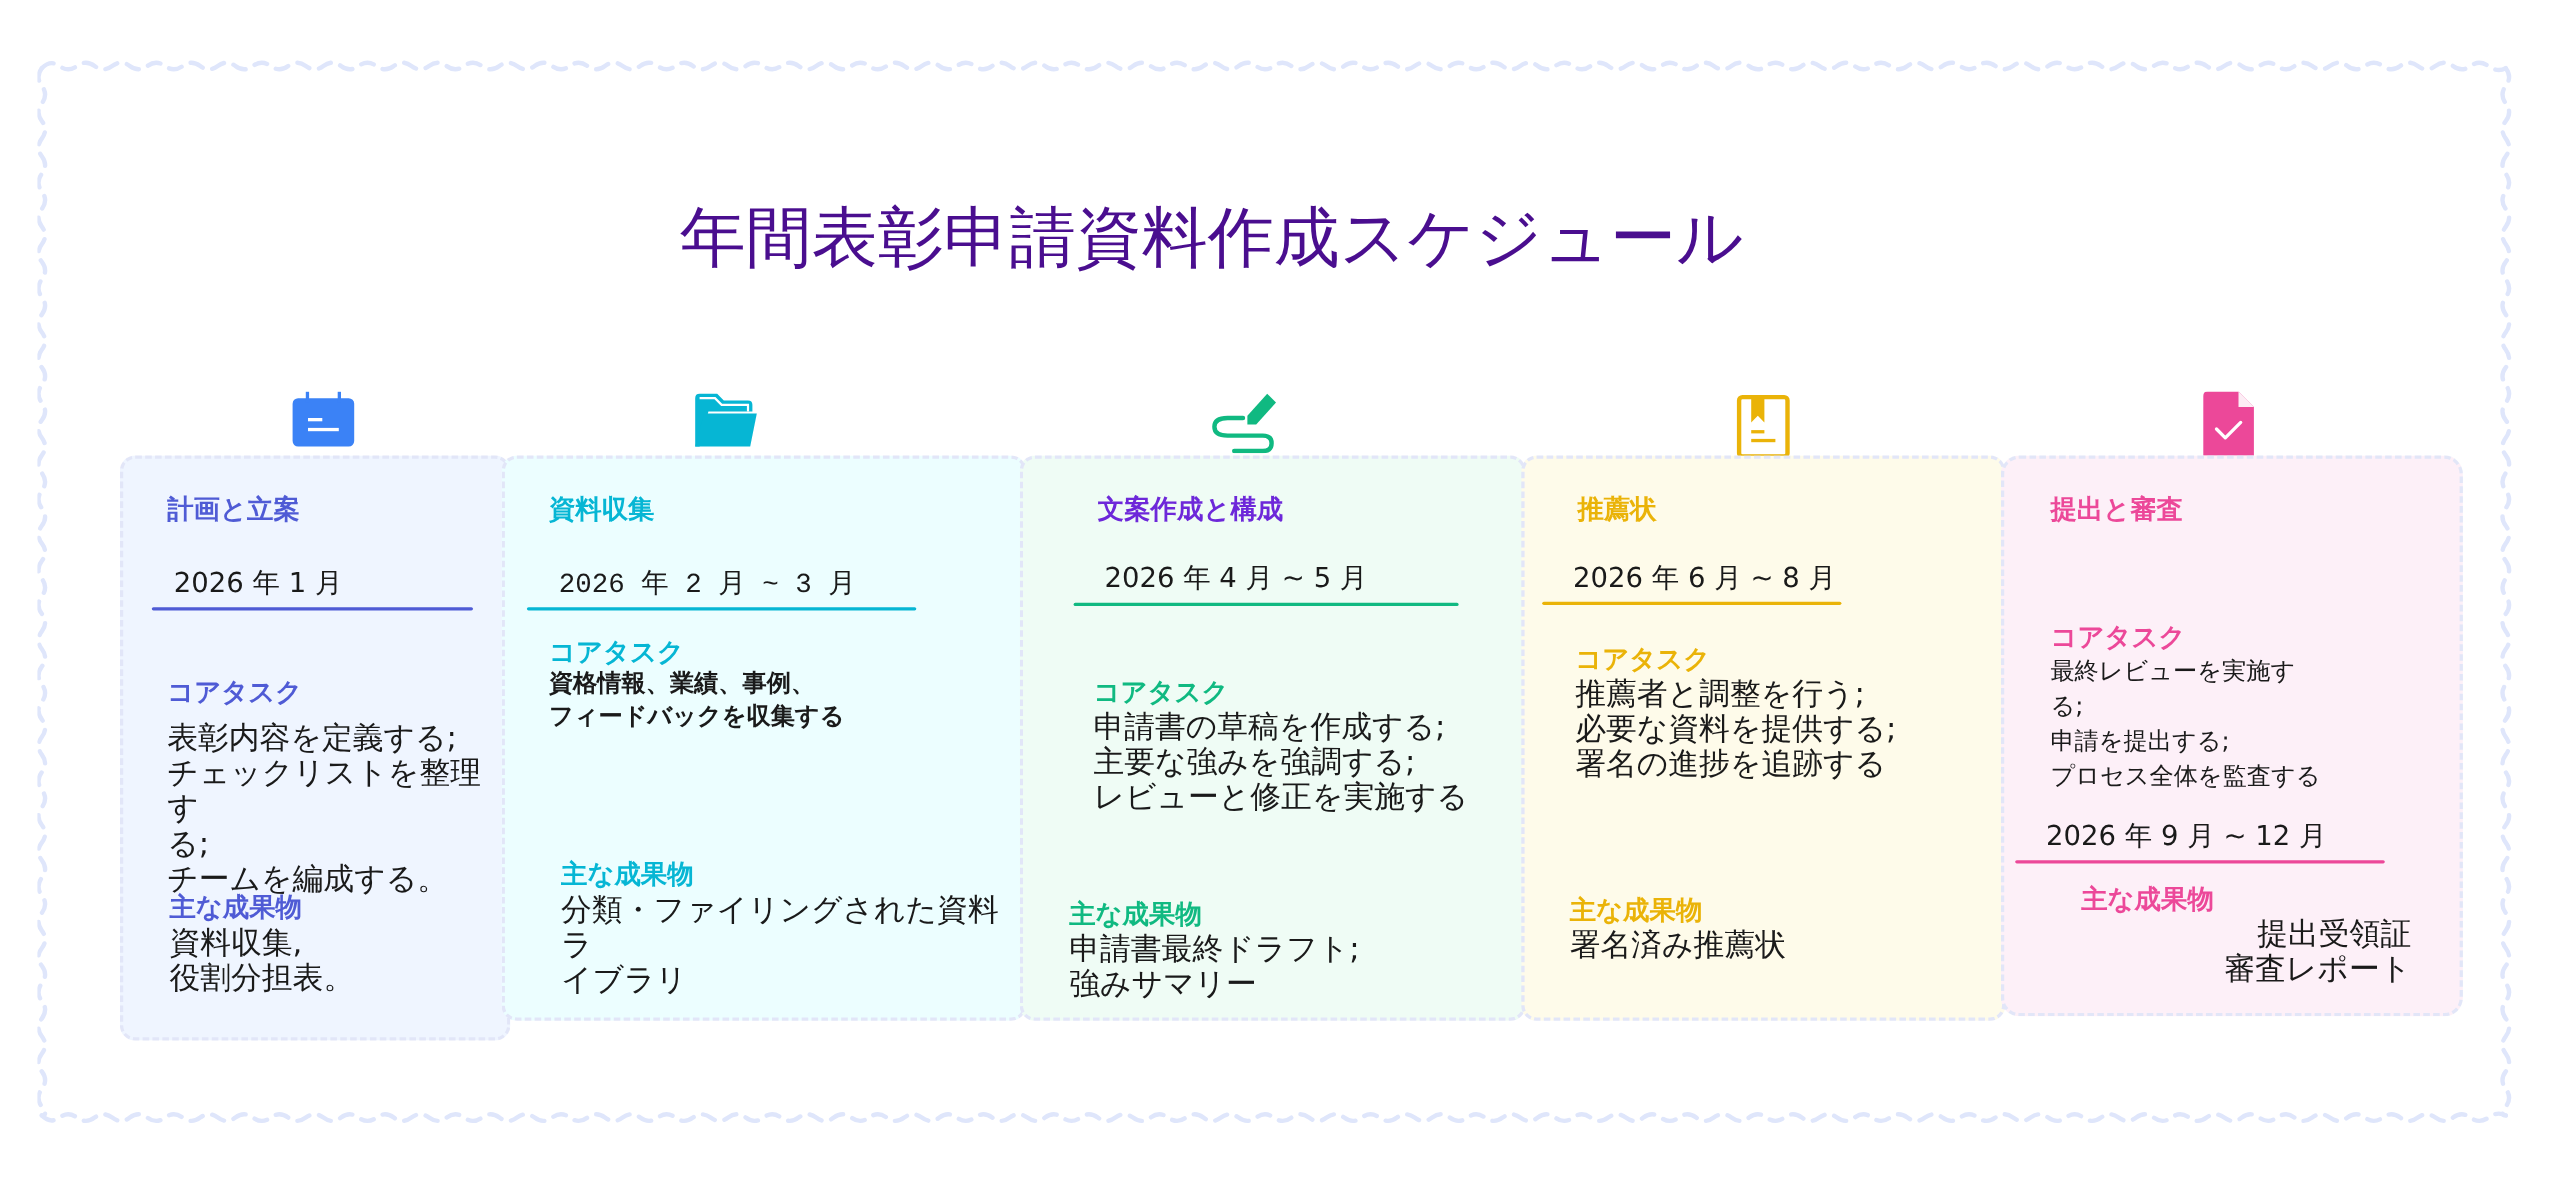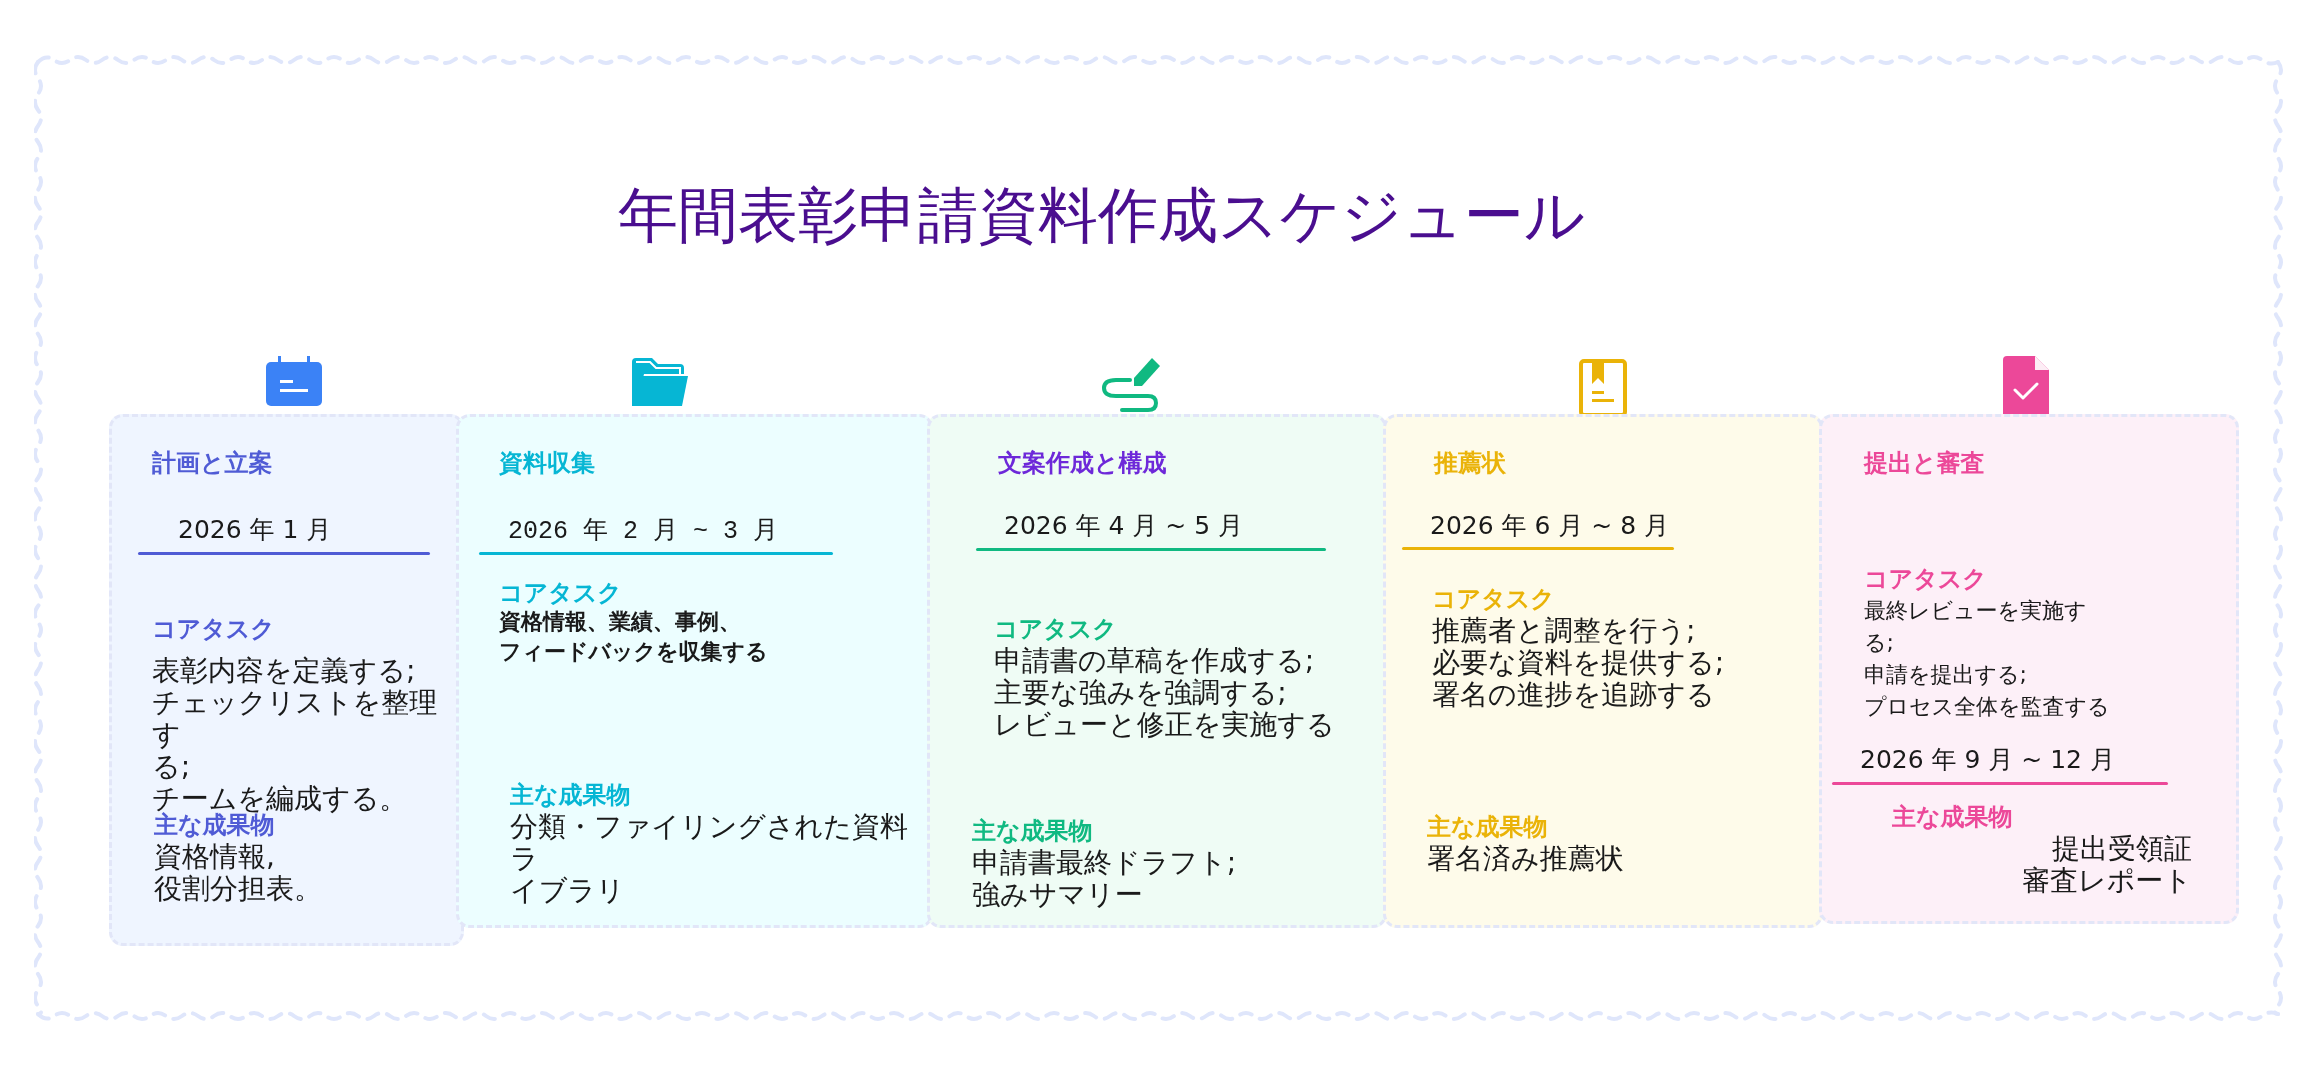--- a/index.html
+++ b/index.html
@@ -36,29 +36,29 @@
   <svg width="60" height="52" viewBox="0 0 60 52">
     <rect x="2" y="6" width="56" height="44" rx="5" fill="#3b82f6"></rect>
     <rect x="14" y="0" width="3" height="10" fill="#3b82f6"></rect>
     <rect x="43" y="0" width="3" height="10" fill="#3b82f6"></rect>
     <rect x="16" y="24" width="13" height="3" fill="#ffffff"></rect>
     <rect x="16" y="33" width="28" height="3" fill="#ffffff"></rect>
   </svg>
 </div>
 <div class="card" style="left:109px; top:414px; width:355px; height:532px; background:#eff5ff;">
   <div class="heading" style="left:40px; top:30px; color:#4f5bd5;">計画と立案</div>
-  <div class="date" style="left:66px; top:96px;text-align:right;">2026 年 1 月</div>
+  <div class="date" style="left:46px; top:96px;text-align:right;">2026 年 1 月</div>
   <div class="rule" style="left:26px; top:135px; width:292px; background:#4f5bd5;"></div>
   <div class="label" style="left:40px; top:196px; color:#4f5bd5;">コアタスク</div>
   <div class="body" style="left:40px; top:228px; width:300px;margin-top:10px;">表彰内容を定義する;
 チェックリストを整理す
 る;
 チームを編成する。</div>
   <div class="label" style="left:42px; top:392px; color:#4f5bd5;">主な成果物</div>
-  <div class="body" style="left:42px; top:424px; width:300px;">資格情報,
+  <div class="body" style="left:42px; top:424px; width:300px;">資料収集,
 役割分担表。</div>
 </div>
 
 <div class="icon" style="left:630px; top:356px;">
   <svg width="60" height="52" viewBox="0 0 60 52">
     <path d="M2,6 Q2,2 6,2 L22,2 L28,8 L50,8 Q54,8 54,12 L54,18 L14,18 L6,50 L2,50 Z" fill="#06b6d4"></path>
     <path d="M10,20 L58,20 L52,50 L2,50 Z" fill="#06b6d4"></path>
     <path d="M6,6 L20,6 L26,12 L50,12 L50,18" fill="none" stroke="#ffffff" stroke-width="2"></path>
   </svg>
 </div>
@@ -113,21 +113,21 @@
   <div class="body" style="left:41px; top:426px; width:380px;">署名済み推薦状</div>
 </div>
 
 <div class="icon" style="left:2001px; top:356px;">
   <svg width="50" height="60" viewBox="0 0 50 60">
     <path d="M2,4 Q2,0 6,0 L34,0 L48,14 L48,58 L2,58 Z" fill="#ec4899"></path>
     <path d="M34,0 L34,14 L48,14 Z" fill="#ffffff" opacity="0.9"></path>
     <path d="M14,34 L22,42 L36,28" fill="none" stroke="#ffffff" stroke-width="3" stroke-linecap="round" stroke-linejoin="round"></path>
   </svg>
 </div>
-<div class="card" style="left:1819px; top:414px; width:420px; height:510px; background:#fdf0f8;">
+<div class="card" style="left:1819px; top:414px; width:420px; height:510px; background:#fdf0f8;border-radius:17px;">
   <div class="heading" style="left:42px; top:30px; color:#ec4899;">提出と審査</div>
   <div class="label" style="left:42px; top:146px; color:#ec4899;">コアタスク</div>
   <div class="body" style="left:42px; top:178px; width:260px; font-size:22px;">最終レビューを実施す
 る;
 申請を提出する;
 プロセス全体を監査する</div>
   <div class="date" style="left:38px; top:326px;">2026 年 9 月 ~ 12 月</div>
   <div class="rule" style="left:10px; top:365px; width:336px; background:#ec4899;"></div>
   <div class="label" style="left:70px; top:384px; color:#ec4899;">主な成果物</div>
   <div class="body" style="left:70px; top:416px; width:300px;text-align:right;">提出受領証

